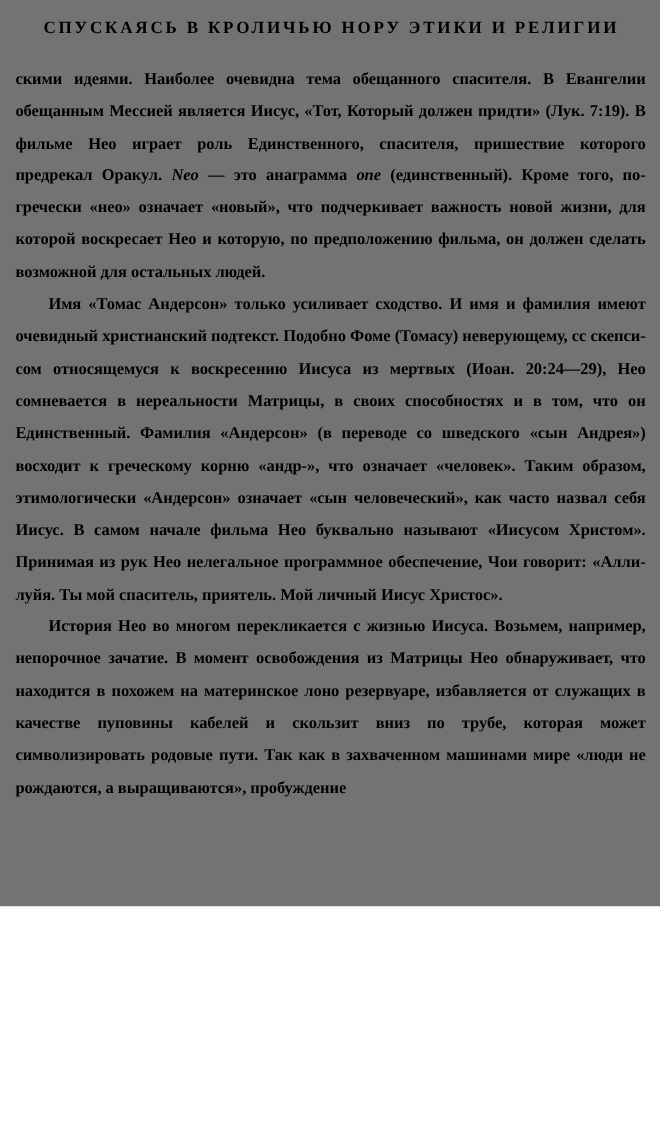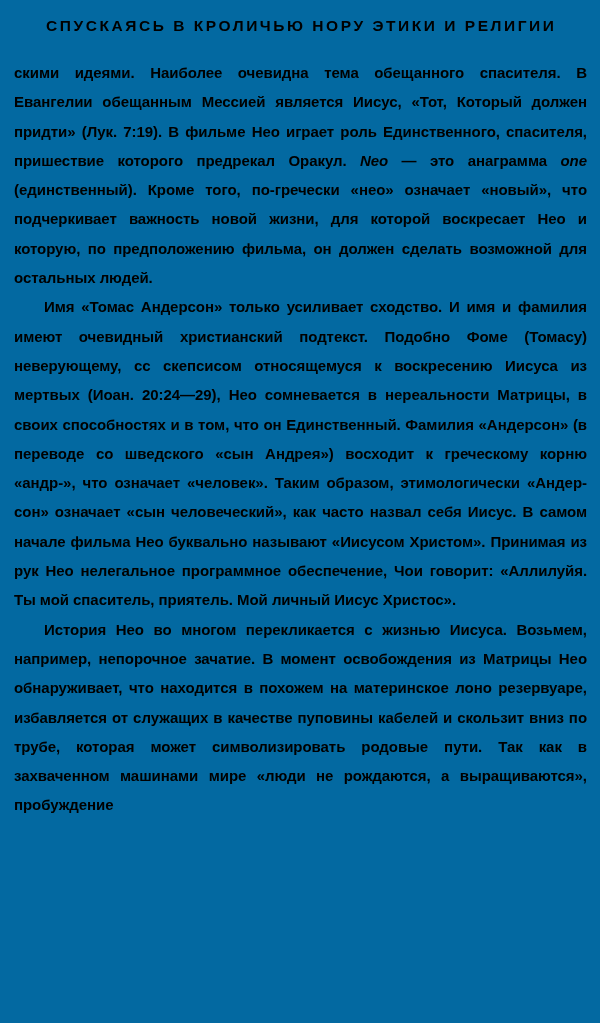--- a/index.html
+++ b/index.html
@@ -4,24 +4,24 @@
 <title>Page</title>
 <style>
   html, body {
     margin: 0;
     padding: 0;
     background: #ffffff;
   }
   .page {
     position: relative;
     width: 600px;
-    height: 1023px;
-    background: #0369a1;
+    height: 824px;
+    background: #737373;
     overflow: hidden;
-    font-family: Liberation Sans, sans-serif;
+    font-family: Liberation Serif, serif;
     color: #000000;
     -webkit-font-smoothing: none;
   }
 
   
   .running-header {
     position: absolute;
     left: 0;
     right: 0;
     top: 16px;

